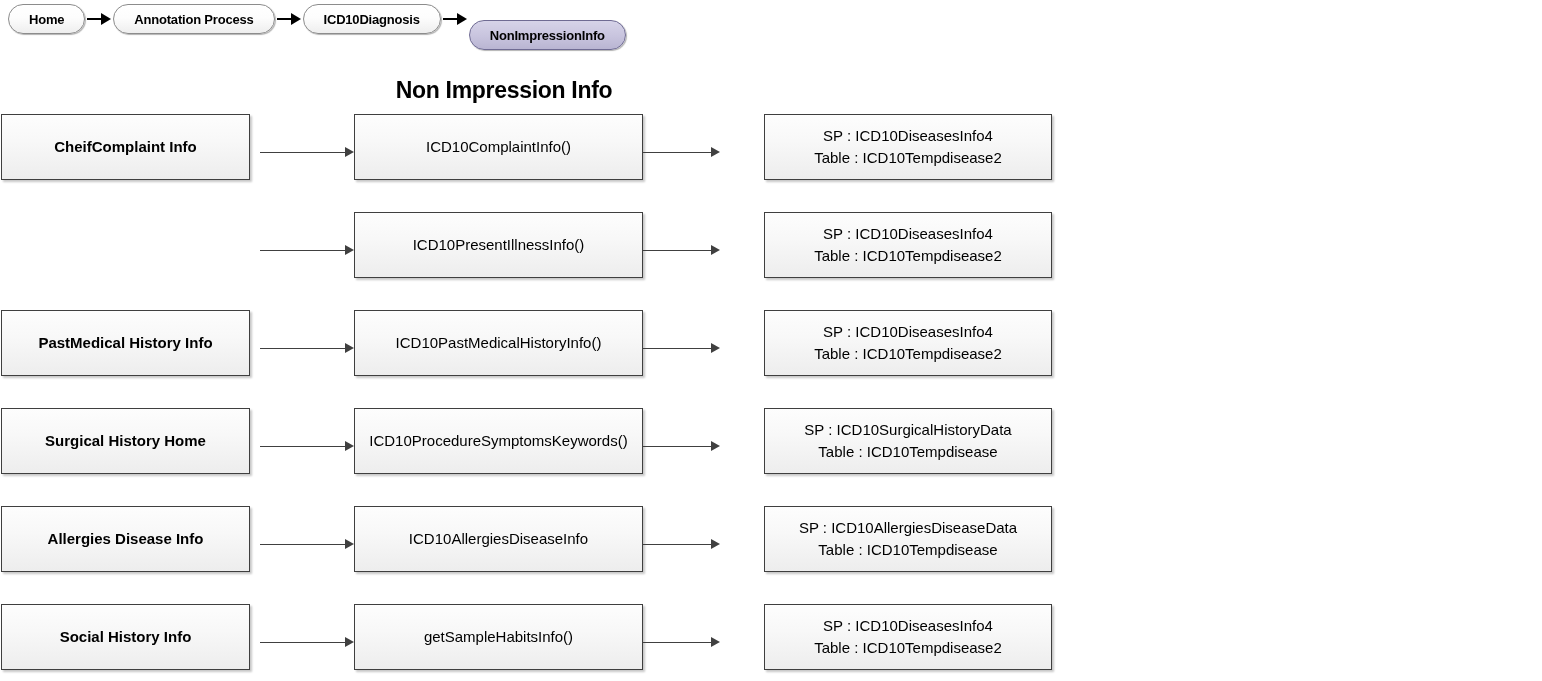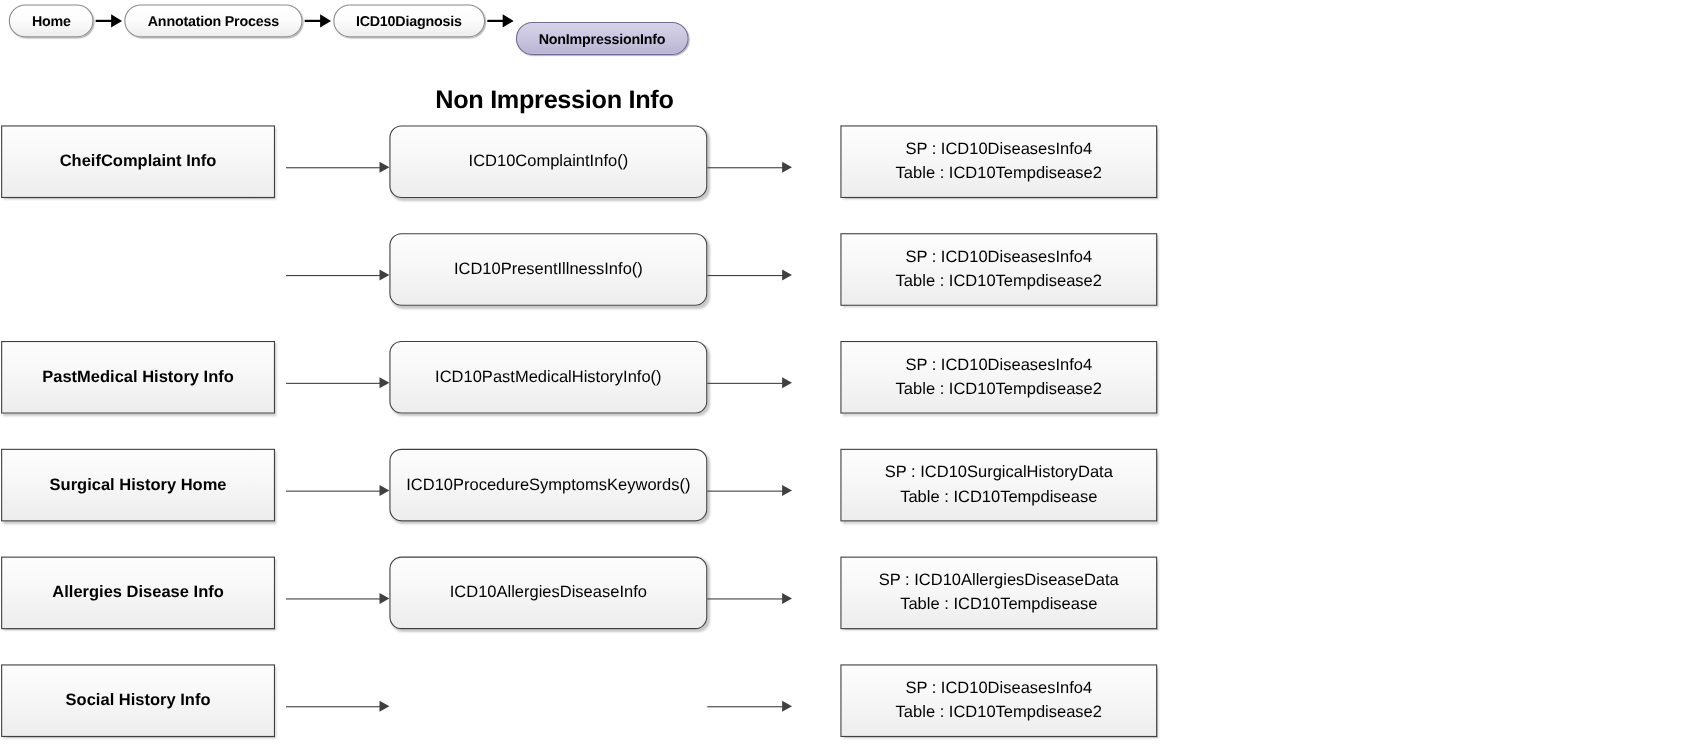--- a/index.html
+++ b/index.html
@@ -110,21 +110,21 @@
     justify-content: center;
     text-align: center;
     font-size: 15px;
     line-height: 1.45;
     color: #000000;
     padding: 0 4px;
     overflow: hidden;
     word-break: break-all;
   }
   .node.col-source { left: 1px;   width: 249px; font-weight: bold; }
-  .node.col-proc   { left: 354px; width: 289px; border-radius: 11px; }
+  .node.col-proc   { left: 354px; width: 289px; }
   .node.col-store  { left: 764px; width: 288px; }
   .node .line2 { display: block; }
 
   .connector {
     position: absolute;
     top: 33px;
     height: 11px;
   }
   .connector.c1 { left: 260px; width: 94px; }
   .connector.c2 { left: 643px; width: 77px; }
@@ -251,20 +251,21 @@
           <span class="line2">Table : ICD10Tempdisease</span>
         </div>
       </div>
     </div>
     <div class="flow-row">
       <div class="node col-source">Social History Info</div>
       <div class="connector c1">
         <span class="shaft"></span>
         <span class="head"></span>
       </div>
+      <div class="node col-proc">getSampleHabitsInfo()</div>
       <div class="connector c2">
         <span class="shaft"></span>
         <span class="head"></span>
       </div>
       <div class="node col-store">
         <div>
           <span class="line2">SP :  ICD10DiseasesInfo4</span>
           <span class="line2">Table : ICD10Tempdisease2</span>
         </div>
       </div>

